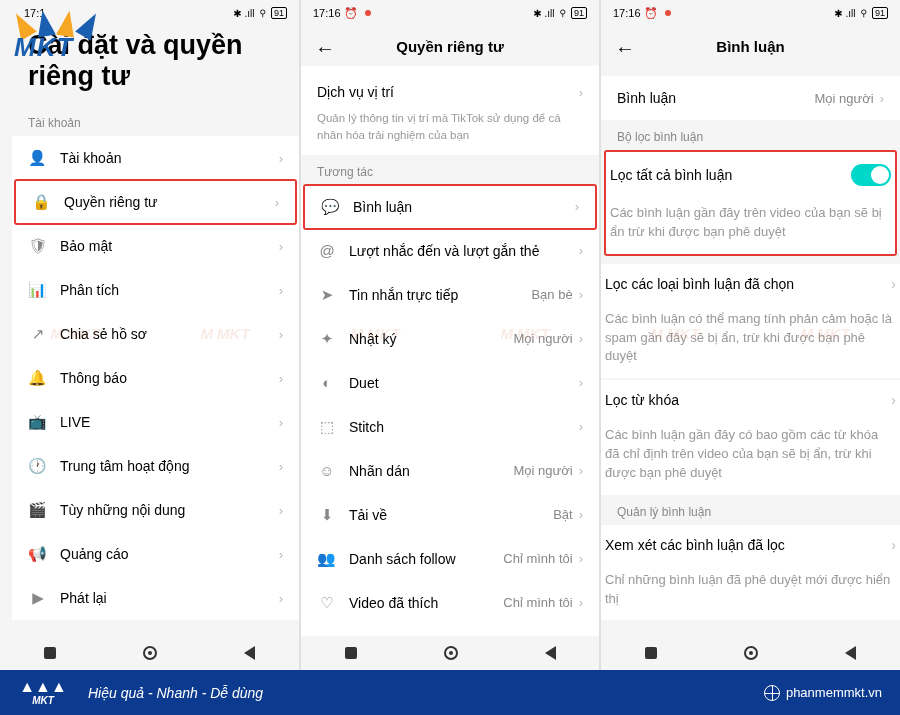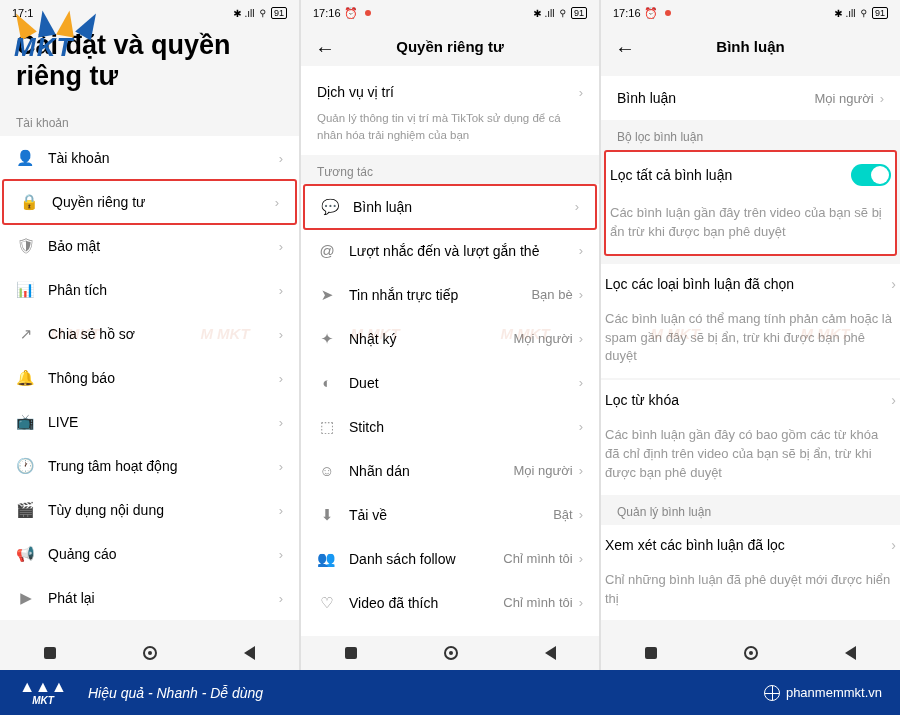--- a/index.html
+++ b/index.html
@@ -1,19 +1,19 @@
 <!DOCTYPE html>
 <html><head>
 <meta charset="utf-8">
 <style>
   * { box-sizing: border-box; margin: 0; padding: 0; font-family: -apple-system, Helvetica, Arial, sans-serif; }
   body { width: 900px; height: 715px; background: #fff; position: relative; overflow: hidden; }
   .screens { display: flex; width: 900px; height: 670px; }
   .screen { width: 300px; height: 670px; background: #f5f5f5; border-left: 1px solid #e0e0e0; border-right: 1px solid #e0e0e0; position: relative; overflow: hidden; }
-  .screen:first-child { border-left: none; }
+  .screen:first-child { border-left: none; padding-left: 12px; }
   .screen:last-child { border-right: none; }
 
   .status-bar { height: 26px; display: flex; align-items: center; justify-content: space-between; padding: 0 12px; font-size: 11px; font-weight: 500; color: #000; background: #f5f5f5; }
   .status-left { display: flex; align-items: center; gap: 4px; }
   .status-right { display: flex; align-items: center; gap: 5px; font-size: 10px; }
   .alarm { font-size: 11px; }
   .rec { width: 6px; height: 6px; background: #e74c3c; border-radius: 50%; display: inline-block; margin-left: 3px; }
 
   .header { height: 40px; display: flex; align-items: center; justify-content: center; position: relative; background: #f5f5f5; }
   .header-title { font-size: 15px; font-weight: 600; color: #000; }
@@ -140,21 +140,21 @@
           <span class="label">LIVE</span>
           <span class="chev">›</span>
         </div>
       <div class="row">
           <span class="icon">🕐</span>
           <span class="label">Trung tâm hoạt động</span>
           <span class="chev">›</span>
         </div>
       <div class="row">
           <span class="icon">🎬</span>
-          <span class="label">Tùy dụng nội dung</span>
+          <span class="label">Tùy những nội dung</span>
           <span class="chev">›</span>
         </div>
       <div class="row">
           <span class="icon">📢</span>
           <span class="label">Quảng cáo</span>
           <span class="chev">›</span>
         </div>
       <div class="row">
           <span class="icon">▶</span>
           <span class="label">Phát lại</span>

